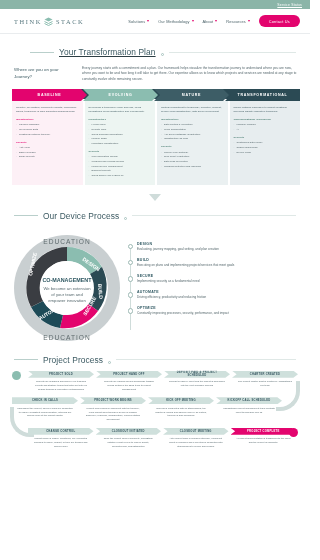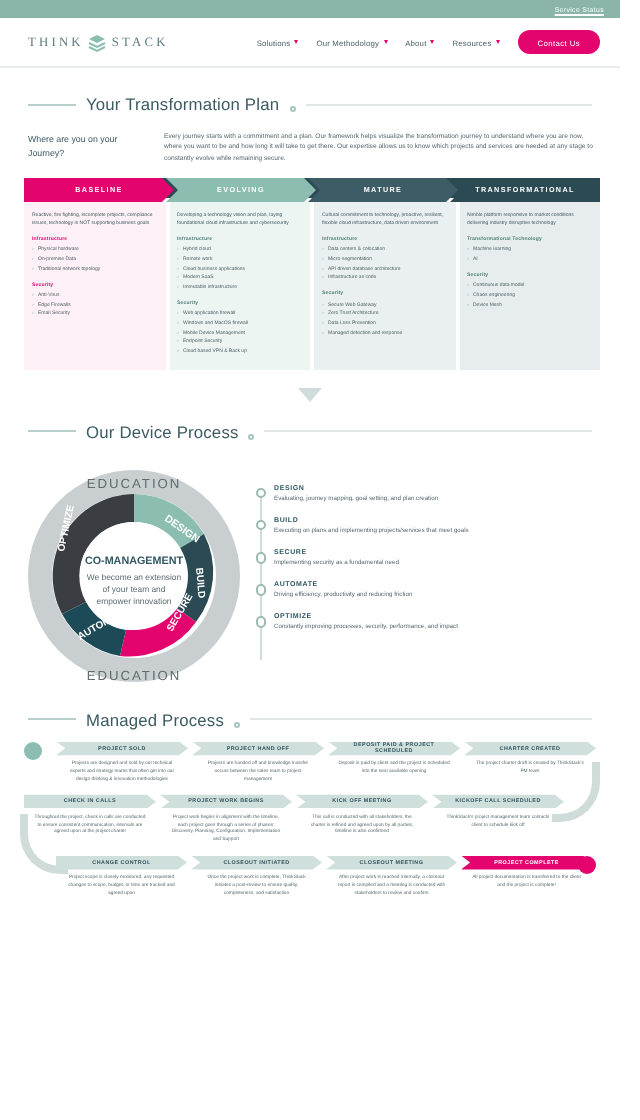--- a/index.html
+++ b/index.html
@@ -231,21 +231,21 @@
       <i class="caret"></i>
     </div>
     <div class="nav-item">
       <span>Resources</span>
       <i class="caret"></i>
     </div>
     <button class="cta">Contact Us</button>
   </div>
 </div>
 
-<div class="sec-head" style="padding-left:14px;padding-right:14px;">
+<div class="sec-head" style="padding-left:30px;padding-right:14px;text-decoration:underline;">
   <div class="sec-rule"></div>
   <h2 class="sec-title">Your Transformation Plan</h2>
   <div class="sec-dot"></div>
   <div class="sec-rule-long"></div>
 </div>
 
 <div class="intro">
   <div class="intro-q">Where are you on your Journey?</div>
   <div class="intro-p">Every journey starts with a commitment and a plan. Our framework helps visualize the transformation journey to understand where you are now, where you want to be and how long it will take to get there. Our expertise allows us to know which projects and services are needed at any stage to constantly evolve while remaining secure.</div>
 </div>
@@ -388,21 +388,21 @@
     </div>
     <div class="lg-item">
       <div class="lg-title">OPTIMIZE</div>
       <div class="lg-desc">Constantly improving processes, security, performance, and impact</div>
     </div>
   </div>
 </div>
 
 <div class="sec-head" style="padding-left:14px;padding-right:14px;padding-top:11px;padding-bottom:6px;">
   <div class="sec-rule"></div>
-  <h2 class="sec-title">Managed Process</h2>
+  <h2 class="sec-title">Project Process</h2>
   <div class="sec-dot"></div>
   <div class="sec-rule-long"></div>
 </div>
 
 <div class="pp">
 
   <div class="pp-row row-indent-left">
     <div class="bullet-start"></div>
     <div class="card">
       <div class="card-tag">PROJECT SOLD</div>

